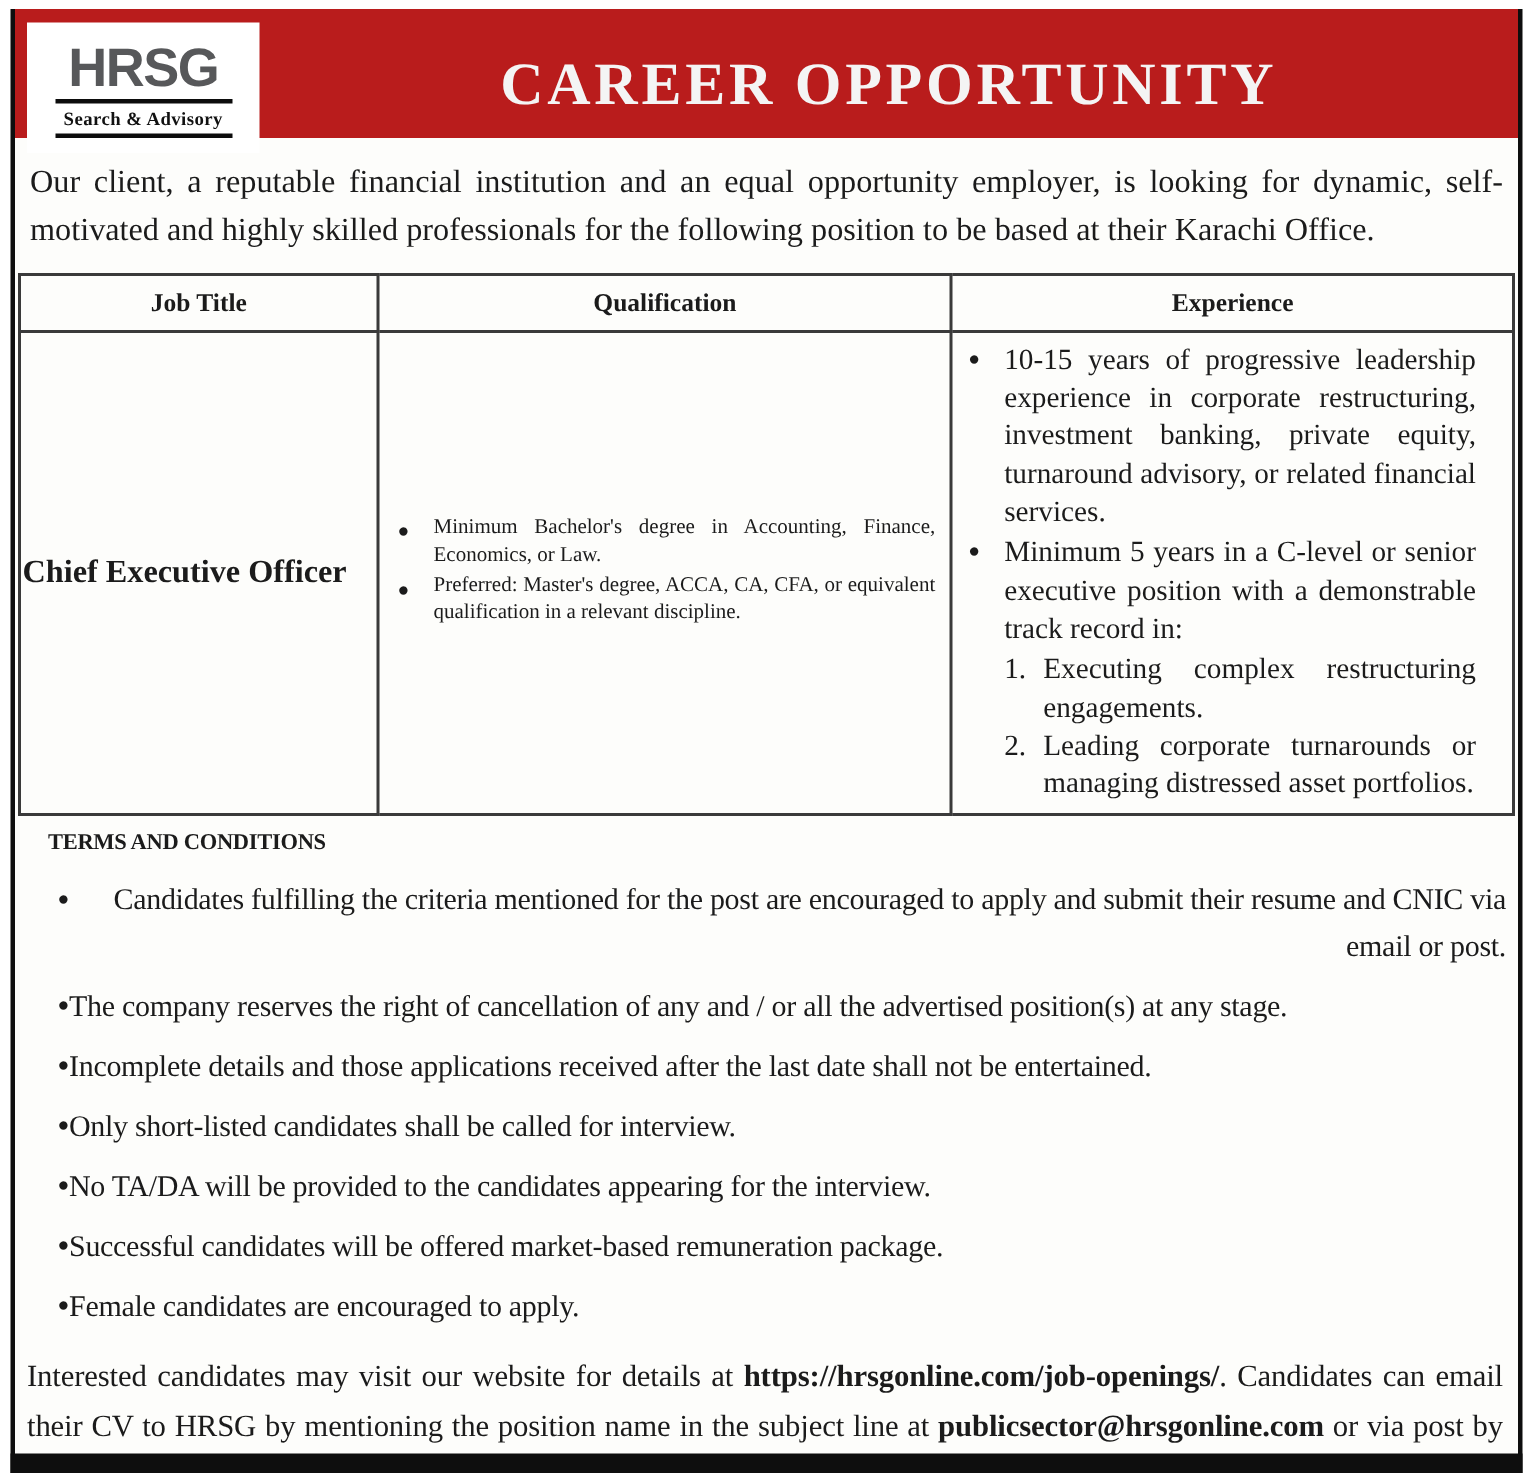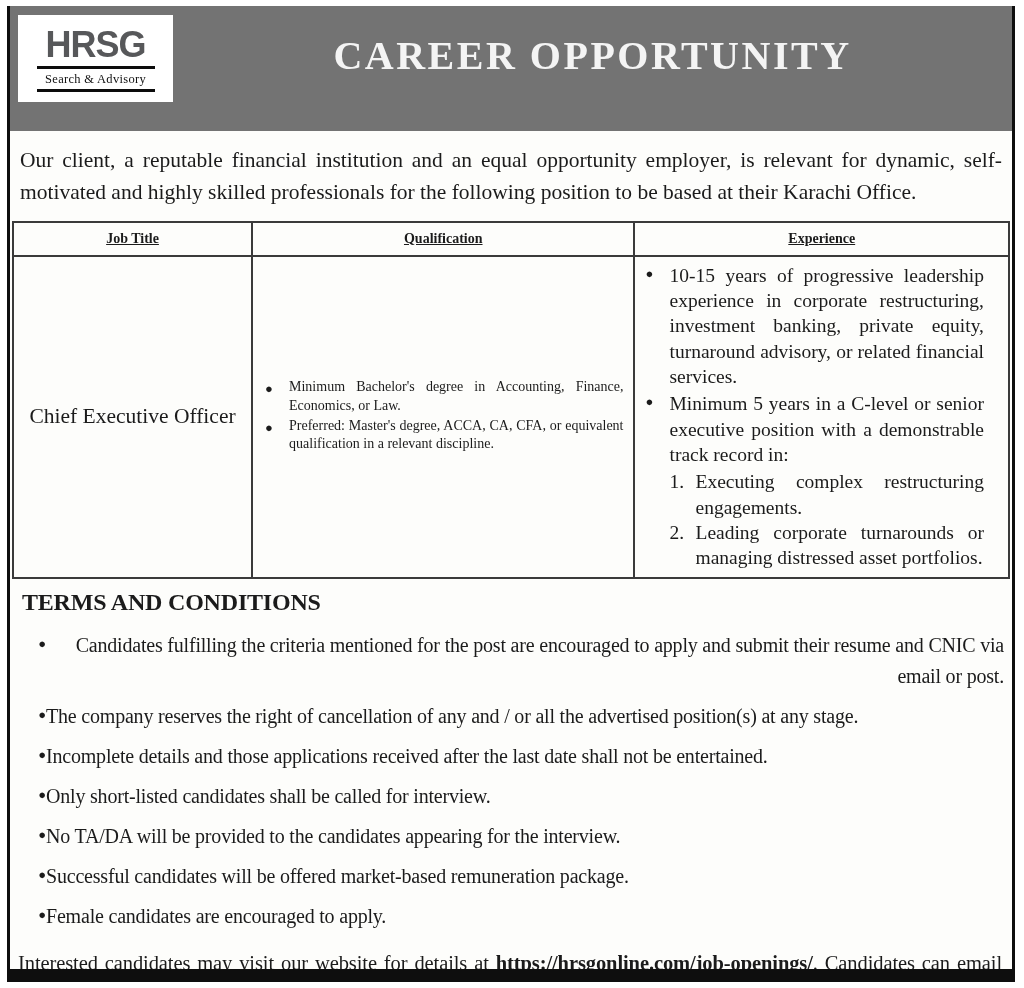--- a/index.html
+++ b/index.html
@@ -17,22 +17,22 @@
     box-sizing: border-box;
     border-left: 3px solid #0e0e0e;
     border-right: 3px solid #0e0e0e;
     border-bottom: 13px solid #0e0e0e;
     background: #fdfdfb;
     overflow: hidden;
   }
   
   .header-band {
     position: relative;
-    height: 125px;
-    background: #737373;
+    height: 86px;
+    background: #b91c1c;
   }
   .logo-box {
     position: absolute;
     left: 8px; top: 9px;
     width: 155px; height: 87px;
     background: #ffffff;
     display: flex;
     flex-direction: column;
     align-items: center;
     justify-content: center;
@@ -47,21 +47,21 @@
     letter-spacing: -1px;
     color: #57585a;
   }
   .logo-rule {
     width: 118px; height: 0;
     border-top: 3px solid #0c0c0c;
     margin: 3px 0;
   }
   .logo-tagline {
     font-family: "Liberation Serif", serif;
-    font-weight: normal;
+    font-weight: bold;
     font-size: 12.5px;
     line-height: 14px;
     color: #111;
     letter-spacing: 0.3px;
   }
   .ad-title {
     position: absolute;
     left: 163px; right: 0; top: 0;
     height: 103px;
     line-height: 100px;
@@ -84,33 +84,32 @@
     width: calc(100% - 4px);
     margin: 2px 2px 0 2px;
     border-collapse: collapse;
     table-layout: fixed;
   }
   .job-table th, .job-table td {
     border: 2px solid #3a3a3a;
     box-sizing: border-box;
   }
   .job-table th {
-    font-size: 14px;
+    font-size: 17px;
     font-weight: bold;
     padding: 8px 4px;
     text-align: center;
-    text-decoration: underline;
   }
   .col-job   { width: 24%; }
   .col-qual  { width: 38.4%; margin-left: 48px; }
   .col-exp   { width: 37.6%; }
   .job-title-cell {
-    text-align: center;
+    text-align: left;
     vertical-align: middle;
-    font-weight: normal;
+    font-weight: bold;
     font-size: 21.5px;
     height: 300px;
   }
   .qual-cell {
     vertical-align: middle;
     padding: 6px 10px 6px 12px;
     font-size: 14px;
   }
   .exp-cell {
     vertical-align: top;
@@ -135,22 +134,22 @@
     line-height: 1.3;
     text-align: justify;
   }
   .num-item .num { flex: 0 0 26px; }
   
   .terms {
     padding: 8px 8px 0 6px;
   }
   .terms-heading {
     font-weight: bold;
-    font-size: 24px;
-    margin: 2px 0 14px 6px;
+    font-size: 15px;
+    margin: 2px 0 14px 16px;
     letter-spacing: -0.2px;
   }
   .term-item {
     display: flex;
     font-size: 20px;
     line-height: 1.55;
     letter-spacing: -0.2px;
     margin-bottom: 9px;
     text-align: right;
   }
@@ -185,21 +184,21 @@
   <div class="header-band">
     <div class="logo-box">
       <div class="logo-wordmark">HRSG</div>
       <div class="logo-rule"></div>
       <div class="logo-tagline">Search &amp; Advisory</div>
       <div class="logo-rule"></div>
     </div>
     <div class="ad-title">CAREER OPPORTUNITY</div>
   </div>
 
-  <p class="intro">Our client, a reputable financial institution and an equal opportunity employer, is relevant for dynamic, self-motivated and highly skilled professionals for the following position to be based at their Karachi Office.</p>
+  <p class="intro">Our client, a reputable financial institution and an equal opportunity employer, is looking for dynamic, self-motivated and highly skilled professionals for the following position to be based at their Karachi Office.</p>
 
   <table class="job-table">
     <thead>
       <tr>
         <th class="col-job">Job Title</th>
         <th class="col-qual">Qualification</th>
         <th class="col-exp">Experience</th>
       </tr>
     </thead>
     <tbody>

